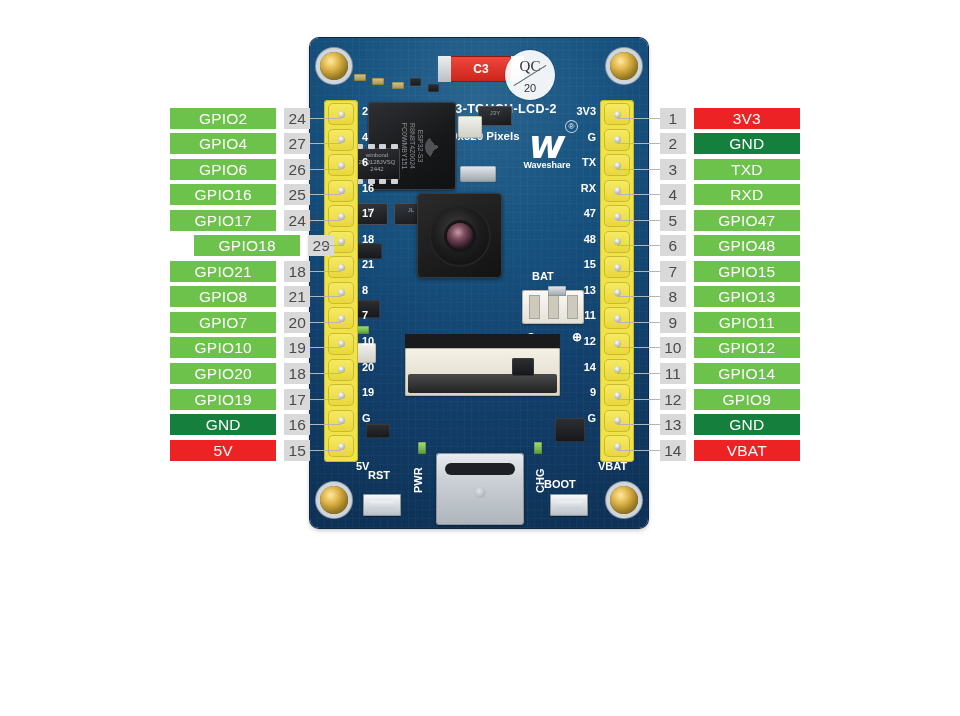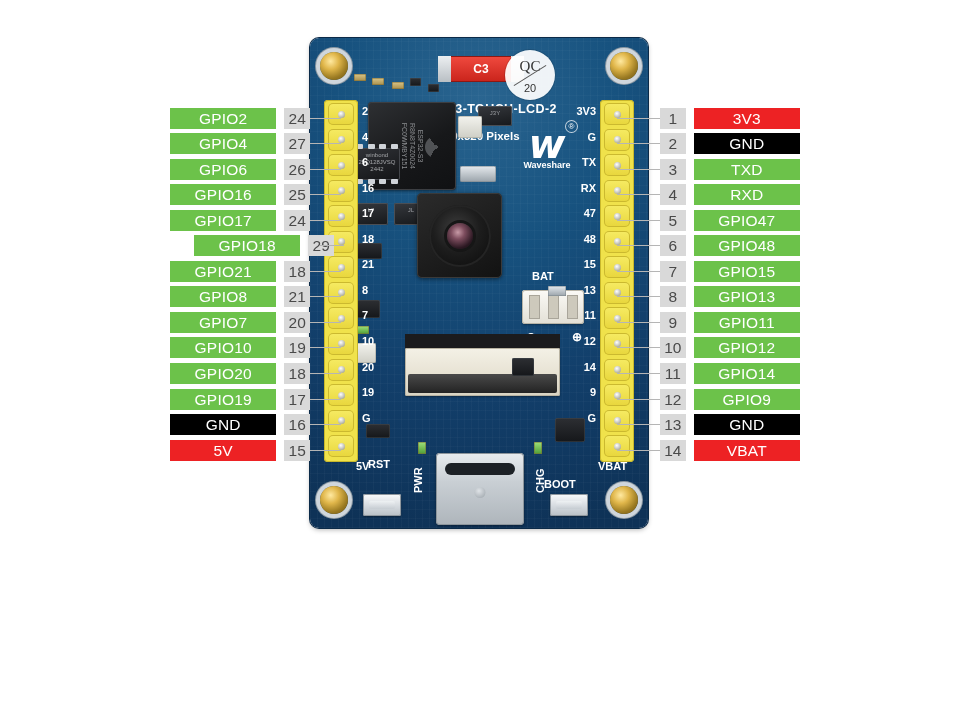--- a/index.html
+++ b/index.html
@@ -15,21 +15,21 @@
   .pinrow.left{left:170px;width:150px;justify-content:flex-start;}
   .pinrow.right{left:650px;width:150px;justify-content:flex-start;}
 
   .chip{
     width:108px;height:21px;line-height:21px;text-align:center;
     font-size:15.5px;color:#ffffff;letter-spacing:.2px;
     box-sizing:border-box;
   }
   .chip.gpio{background:#6cc24a;}
   .chip.power{background:#ed2224;}
-  .chip.gnd{background:#000000;}
+  .chip.gnd{background:#15803d;}
 
   .numbox{
     width:26px;height:21px;line-height:21px;text-align:center;
     background:#d9d9d9;color:#4a4a4a;font-size:15.5px;
     box-sizing:border-box;
   }
   .lead{height:1px;background:#b5b5b5;}
 
   .pinrow.left .numbox{margin-left:8px;}
   .pinrow.left .lead{flex:1 1 auto;min-width:10px;}
@@ -281,21 +281,21 @@
     <div class="b smd grn" style="left:46px;top:288px;width:13px;height:8px;"></div>
     <div class="b smd wht" style="left:44px;top:305px;width:22px;height:20px;border-radius:2px;"></div>
     <div class="b smd blk" style="left:202px;top:320px;width:22px;height:18px;border-radius:2px;"></div>
     <div class="b smd sil" style="left:238px;top:248px;width:18px;height:10px;"></div>
     <div class="b smd blk" style="left:245px;top:380px;width:30px;height:24px;border-radius:3px;"></div>
     <div class="b smd blk" style="left:56px;top:386px;width:24px;height:14px;border-radius:2px;"></div>
     <div class="b smd grn" style="left:108px;top:404px;width:8px;height:12px;"></div>
     <div class="b smd grn" style="left:224px;top:404px;width:8px;height:12px;"></div>
 
     <div class="b silk" style="left:46px;top:422px;font-size:11px;">5V</div>
-    <div class="b silk" style="left:58px;top:420px;font-size:11px;">RST</div>
+    <div class="b silk" style="left:58px;top:431px;font-size:11px;">RST</div>
     <div class="b silk" style="left:102px;top:455px;font-size:11px;transform:rotate(-90deg);transform-origin:left top;">PWR</div>
     <div class="b silk" style="left:224px;top:455px;font-size:11px;transform:rotate(-90deg);transform-origin:left top;">CHG</div>
     <div class="b silk" style="left:234px;top:440px;font-size:11px;">BOOT</div>
     <div class="b silk" style="left:288px;top:422px;font-size:11px;">VBAT</div>
 
     <div class="b btn" style="left:53px;top:456px;"></div>
     <div class="b btn" style="left:240px;top:456px;"></div>
 
     <div class="b usb">
       <div class="mouth"></div>

